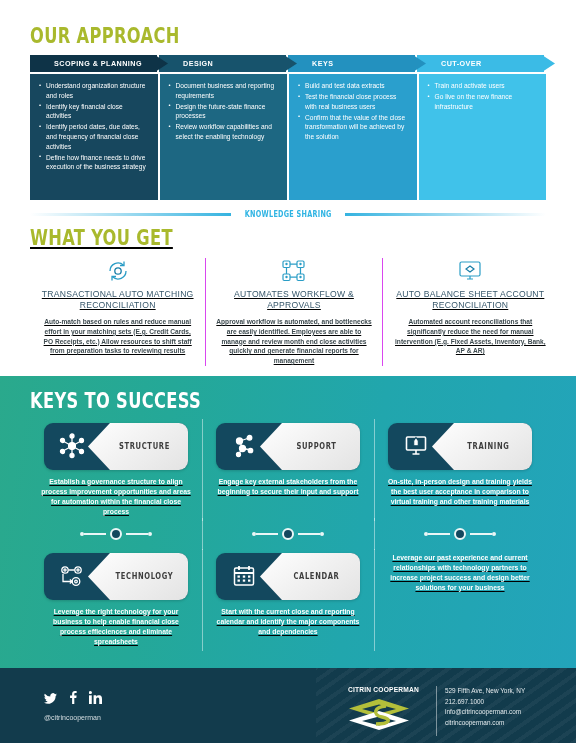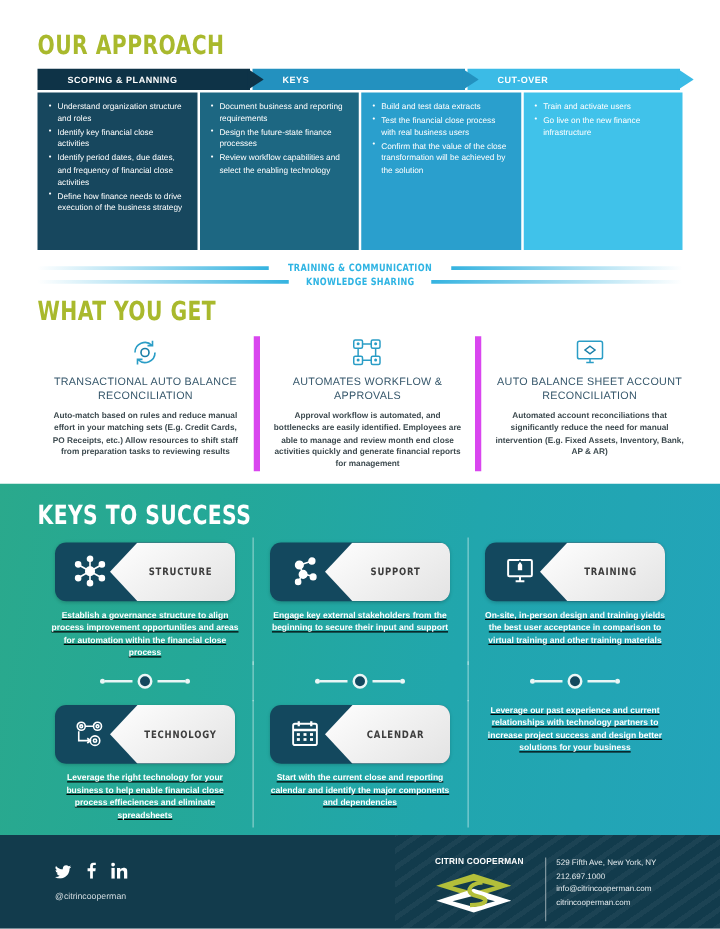--- a/index.html
+++ b/index.html
@@ -60,28 +60,28 @@
   .bnr .ln{height:3px;flex:1;}
   .bnr .ln.l{background:linear-gradient(90deg,rgba(53,179,224,0) 0%,#35b3e0 100%);}
   .bnr .ln.r{background:linear-gradient(90deg,#35b3e0 0%,rgba(53,179,224,0) 100%);}
   .bnr .t{
     color:#2fb4e3;font-size:8px;font-weight:bold;letter-spacing:.3px;
     padding:0 9px;white-space:nowrap;transform:scaleX(.9);
     font-family:"DejaVu Sans Condensed","Liberation Sans",sans-serif;
   }
 
   
-  #whatyouget{padding:6px 18px 0 30px;}
+  #whatyouget{padding:6px 18px 0 30px;text-decoration:underline;}
   #whatyouget .sec-title{color:#a9b92d;font-size:21px;margin:0 0 8px 0;}
   .wyg-row{display:flex;}
   .wyg-col{
     flex:1;text-align:center;padding:0 9px;box-sizing:border-box;
     position:relative;
   }
-  .wyg-col + .wyg-col{border-left:5px solid #d946ef;}
+  .wyg-col + .wyg-col{border-left:1px solid #d946ef;}
   .wyg-icon{height:26px;display:flex;align-items:center;justify-content:center;margin-bottom:5px;}
   .wyg-h{
     color:#36576b;font-size:8.6px;letter-spacing:.25px;line-height:11px;
     margin-bottom:6px;font-family:"Liberation Sans",sans-serif;
   }
   .wyg-p{color:#3d4a4f;font-size:6.6px;line-height:9.8px;font-weight:bold;}
 
   
   #keys{
     margin-top:10px;
@@ -168,20 +168,29 @@
       <div class="arrow-hdr">
         <div class="bar" style="background:#0e3347"></div>
         <div class="tip">
           <svg width="13" height="17" viewBox="0 0 13 17">
               <polygon points="0,0 13,8.5 0,17" fill="#0e3347"></polygon>
             </svg>
         </div>
         <span class="lbl">SCOPING &amp; PLANNING</span>
       </div>
       <div class="arrow-hdr">
+        <div class="bar" style="background:#17536c"></div>
+        <div class="tip">
+          <svg width="13" height="17" viewBox="0 0 13 17">
+              <polygon points="0,0 13,8.5 0,17" fill="#17536c"></polygon>
+            </svg>
+        </div>
+        <span class="lbl">DESIGN</span>
+      </div>
+      <div class="arrow-hdr">
         <div class="bar" style="background:#2391bf"></div>
         <div class="tip">
           <svg width="13" height="17" viewBox="0 0 13 17">
               <polygon points="0,0 13,8.5 0,17" fill="#2391bf"></polygon>
             </svg>
         </div>
         <span class="lbl">KEYS</span>
       </div>
       <div class="arrow-hdr">
         <div class="bar" style="background:#3bbbe6"></div>
@@ -220,25 +229,20 @@
       <div class="body-col" style="background:#40c2ea;margin-right:0">
         <ul>
           <li>Train and activate users</li>
           <li>Go live on the new finance infrastructure</li>
         </ul>
       </div>
     </div>
   </section>
 
   <section id="banners">
-    <div class="bnr">
-      <div class="ln l"></div>
-      <div class="t">TRAINING &amp; COMMUNICATION</div>
-      <div class="ln r"></div>
-    </div>
     <div class="bnr">
       <div class="ln l"></div>
       <div class="t">KNOWLEDGE SHARING</div>
       <div class="ln r"></div>
     </div>
   </section>
 
   <section id="whatyouget">
     <div class="sec-title">WHAT YOU GET</div>
     <div class="wyg-row">
@@ -246,21 +250,21 @@
       <div class="wyg-col">
         <div class="wyg-icon">
           <svg width="24" height="24" viewBox="0 0 24 24" fill="none" stroke="#2a9dc6" stroke-width="1.3">
             <path d="M4 12a8 8 0 0 1 13.5-5.8"></path>
               <polyline points="18,2.5 18,6.5 14,6.5"></polyline>
             <path d="M20 12a8 8 0 0 1-13.5 5.8"></path>
               <polyline points="6,21.5 6,17.5 10,17.5"></polyline>
             <circle cx="12" cy="12" r="3.2" stroke="#1a7fa8"></circle>
           </svg>
         </div>
-        <div class="wyg-h">TRANSACTIONAL AUTO BALANCE RECONCILIATION</div>
+        <div class="wyg-h">TRANSACTIONAL AUTO MATCHING RECONCILIATION</div>
         <div class="wyg-p">Auto-match based on rules and reduce manual effort in your matching sets (E.g. Credit Cards, PO Receipts, etc.) Allow resources to shift staff from preparation tasks to reviewing results</div>
       </div>
 
       <div class="wyg-col">
         <div class="wyg-icon">
           <svg width="26" height="24" viewBox="0 0 26 24" fill="none" stroke="#2a9dc6" stroke-width="1.2">
             <rect x="2" y="2" width="7" height="6.5" rx="1.2"></rect>
             <circle cx="5.5" cy="5" r="1.2" fill="#2a9dc6" stroke="none"></circle>
             <rect x="16" y="2" width="7" height="6.5" rx="1.2"></rect>
             <circle cx="19.5" cy="5" r="1.2" fill="#2a9dc6" stroke="none"></circle>

